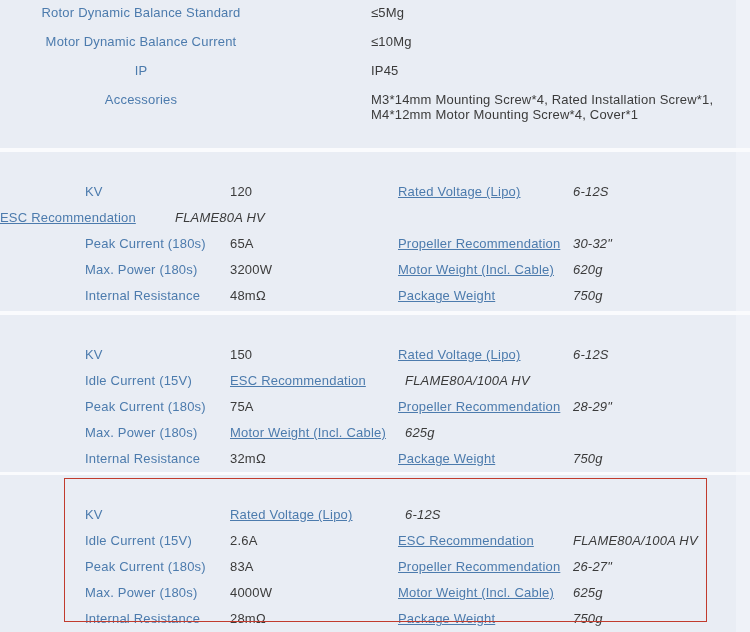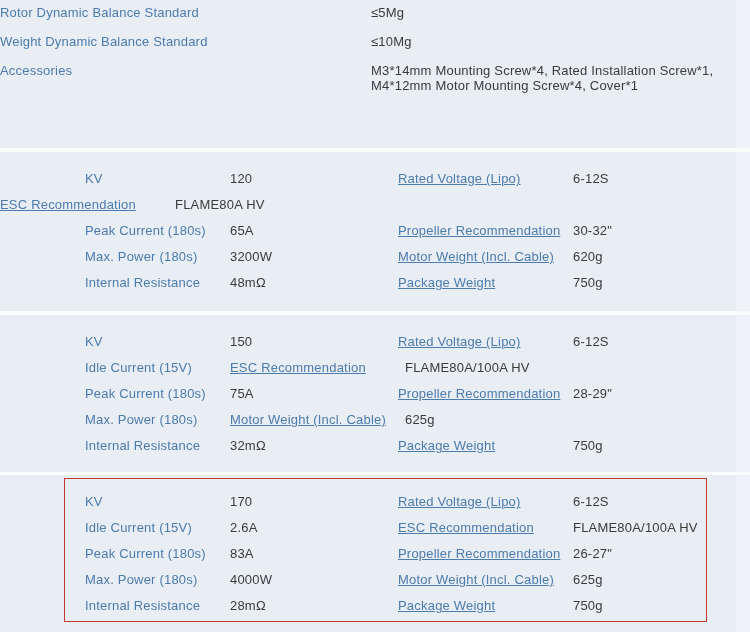--- a/index.html
+++ b/index.html
@@ -23,53 +23,57 @@
   }
   .divider{width:750px;background:var(--divider);}
   .div-a{height:4px;}
   .div-b{height:4px;}
   .div-c{height:3px;}
 
   
   #section-general{height:148px;padding-top:5px;}
   .g-row{display:flex;align-items:flex-start;line-height:16px;margin-bottom:13px;}
   .g-label{
-    width:282px;text-align:left;color:var(--label);
+    width:282px;text-align:center;color:var(--label);
     flex-shrink:0;letter-spacing:.2px;
   }
   .g-value{margin-left:89px;color:var(--value);letter-spacing:.2px;}
   .g-value .vline{display:block;line-height:15px;}
 
   
-  .variant{padding-top:19px;position:relative;}
+  .variant{padding-top:32px;position:relative;}
   #section-kv120{height:159px;}
   #section-kv150{height:157px;}
   #section-kv170{height:157px;}
   .v-row{display:flex;align-items:flex-start;line-height:16px;margin-bottom:10px;letter-spacing:.2px;}
   .col-ll{margin-left:85px;width:145px;color:var(--label);flex-shrink:0;}
   .col-lv{width:168px;color:var(--value);flex-shrink:0;}
   .col-rl{width:175px;color:var(--label);flex-shrink:0;text-decoration:underline;}
-  .col-rv{color:var(--value);}
+  .col-rv{color:var(--value);font-style:italic;}
   .highlight-box{
     position:absolute;left:64px;top:3px;width:643px;height:144px;
     border:1px solid var(--highlight);
     pointer-events:none;
   }
 </style>
 </head>
 <body>
 
 <div class="section" id="section-general">
   <div class="g-row">
     <span class="g-label">Rotor Dynamic Balance Standard</span>
     <span class="g-value">≤5Mg</span>
   </div>
   <div class="g-row">
-    <span class="g-label">Weight Dynamic Balance Standard</span>
+    <span class="g-label">Motor Dynamic Balance Current</span>
     <span class="g-value">≤10Mg</span>
+  </div>
+  <div class="g-row">
+    <span class="g-label">IP</span>
+    <span class="g-value">IP45</span>
   </div>
   <div class="g-row">
     <span class="g-label">Accessories</span>
     <span class="g-value">
       <span class="vline">M3*14mm Mounting Screw*4,  Rated Installation Screw*1,</span>
       <span class="vline">M4*12mm Motor Mounting Screw*4,  Cover*1</span>
     </span>
   </div>
 </div>
 
@@ -138,21 +142,20 @@
     <span class="col-rv">750g</span>
   </div>
 </div>
 
 <div class="divider div-c"></div>
 
 <div class="section variant" id="section-kv170">
   <div class="highlight-box"></div>
   <div class="v-row">
     <span class="col-ll">KV</span>
-    <span class="col-lv">170</span>
     <span class="col-rl">Rated Voltage (Lipo)</span>
     <span class="col-rv">6-12S</span>
   </div>
   <div class="v-row">
     <span class="col-ll">Idle Current (15V)</span>
     <span class="col-lv">2.6A</span>
     <span class="col-rl">ESC Recommendation</span>
     <span class="col-rv">FLAME80A/100A HV</span>
   </div>
   <div class="v-row">

